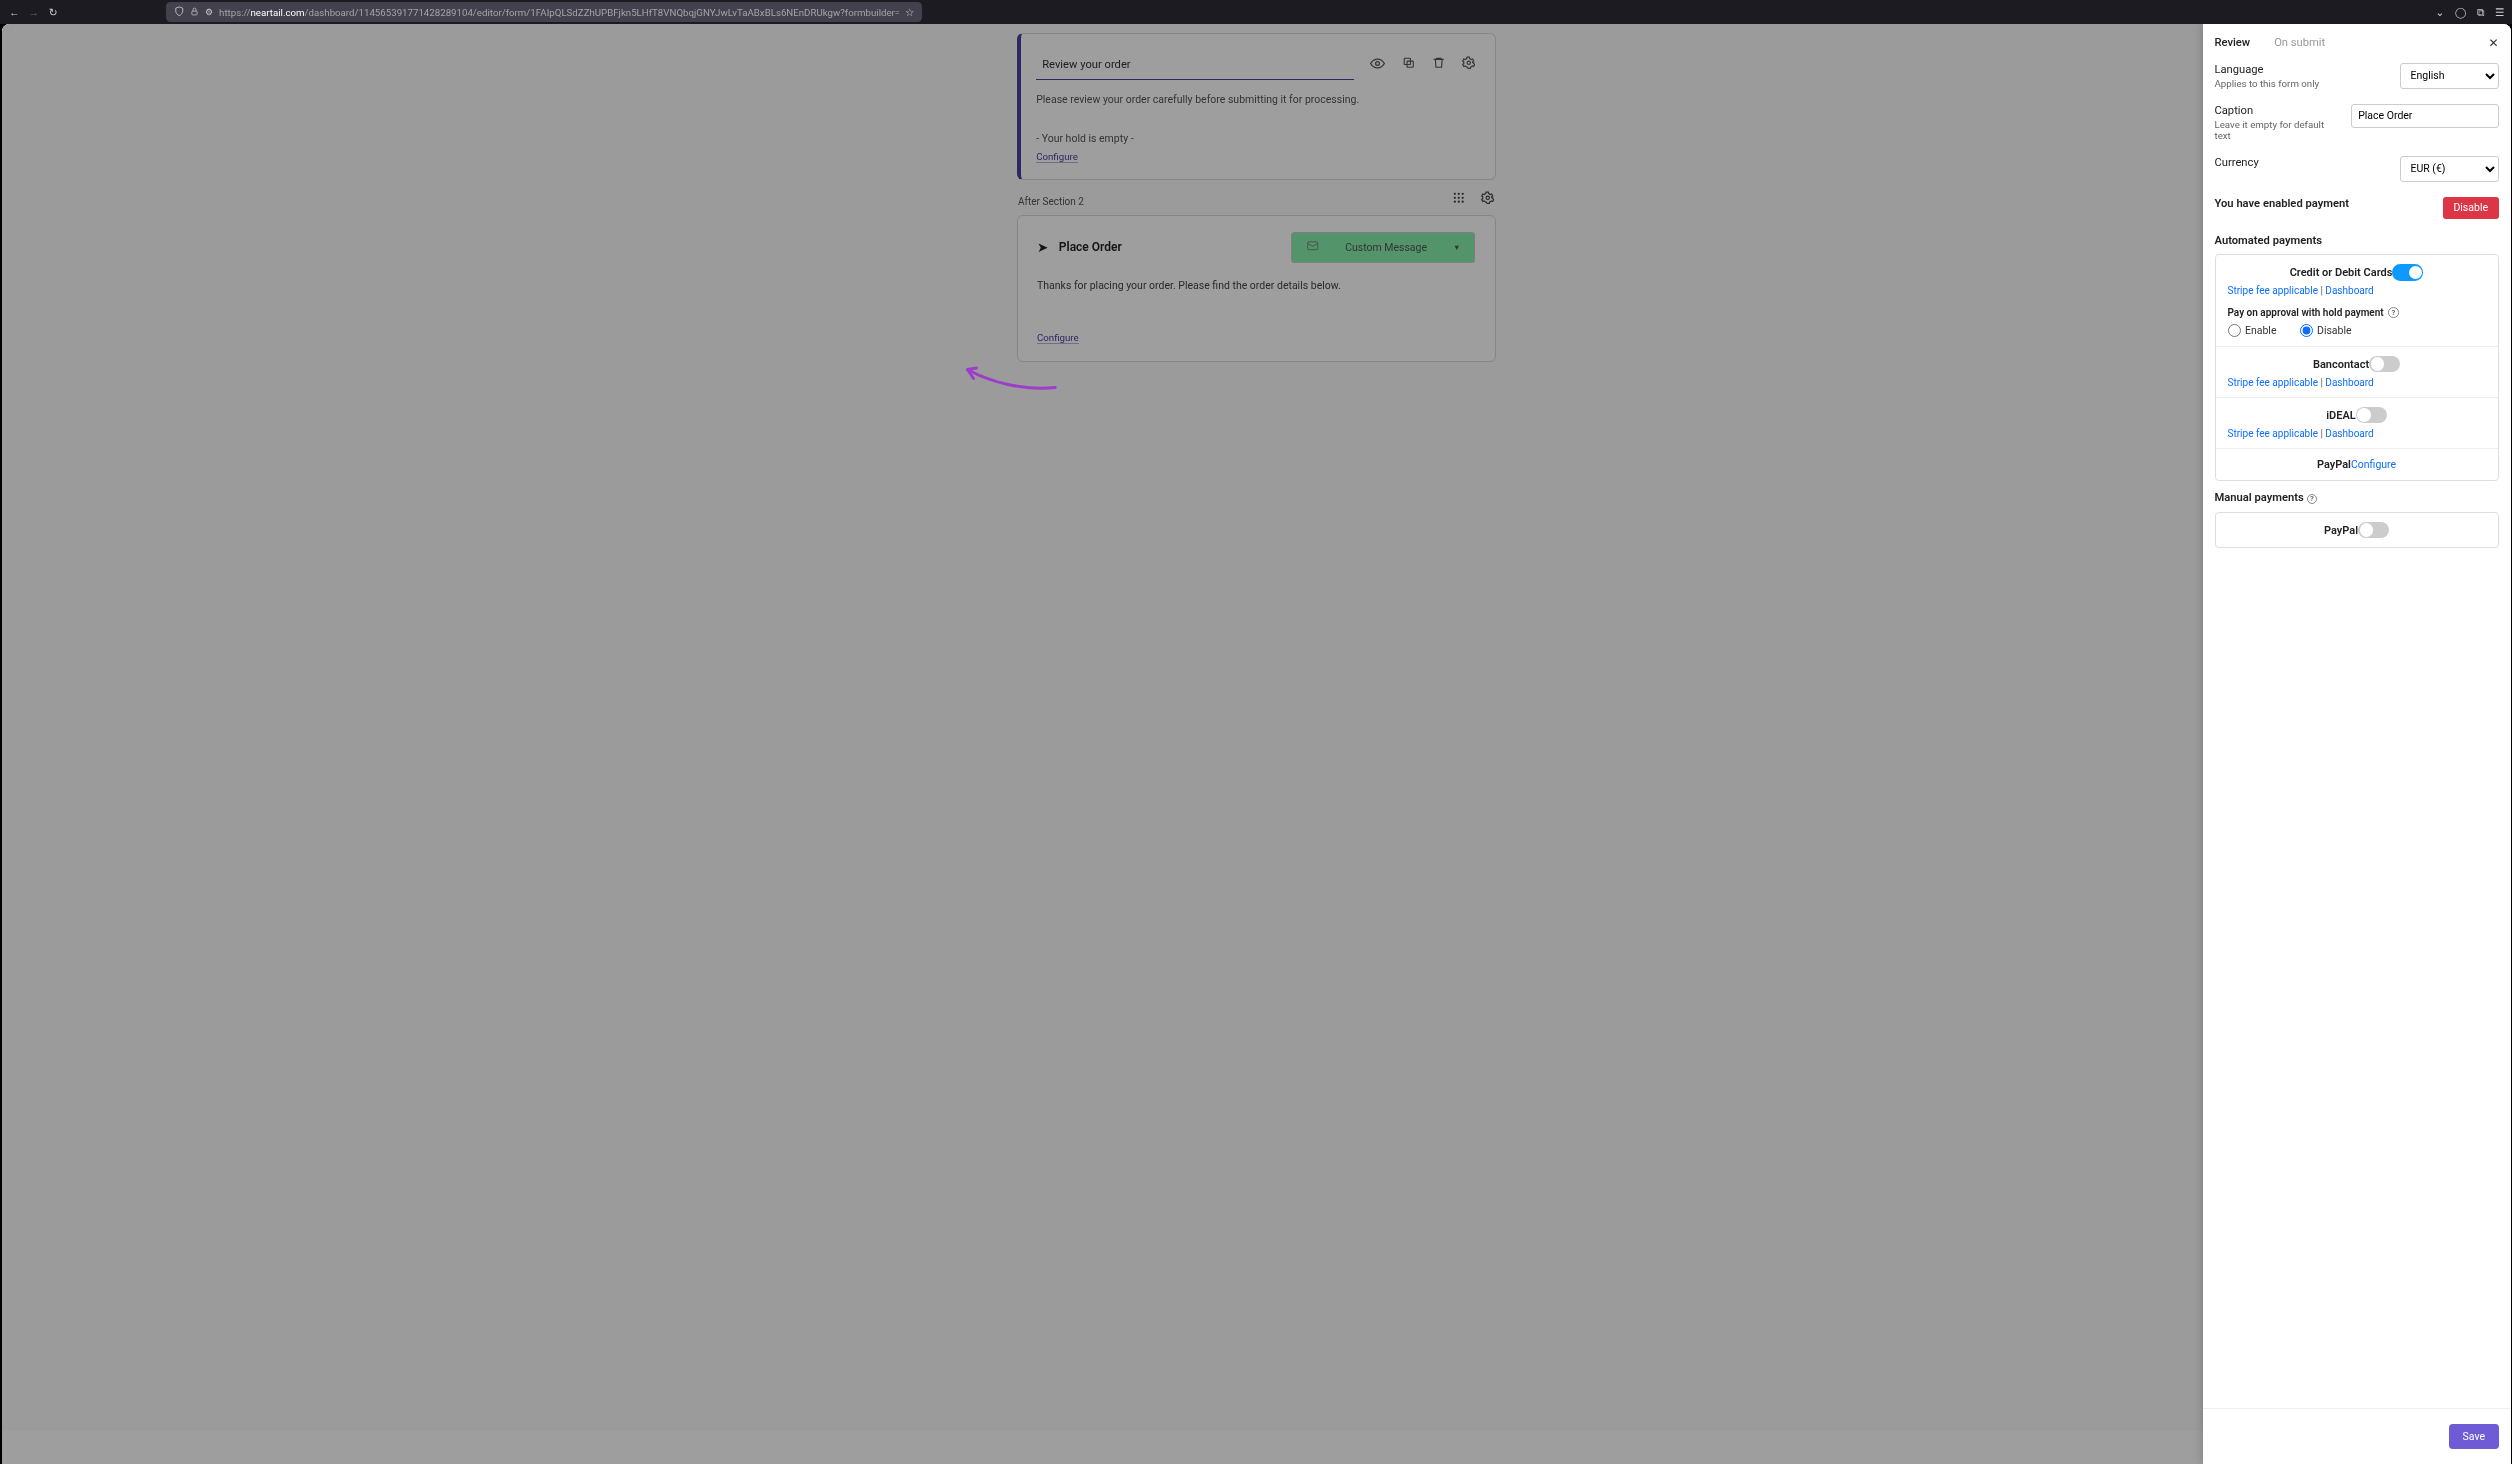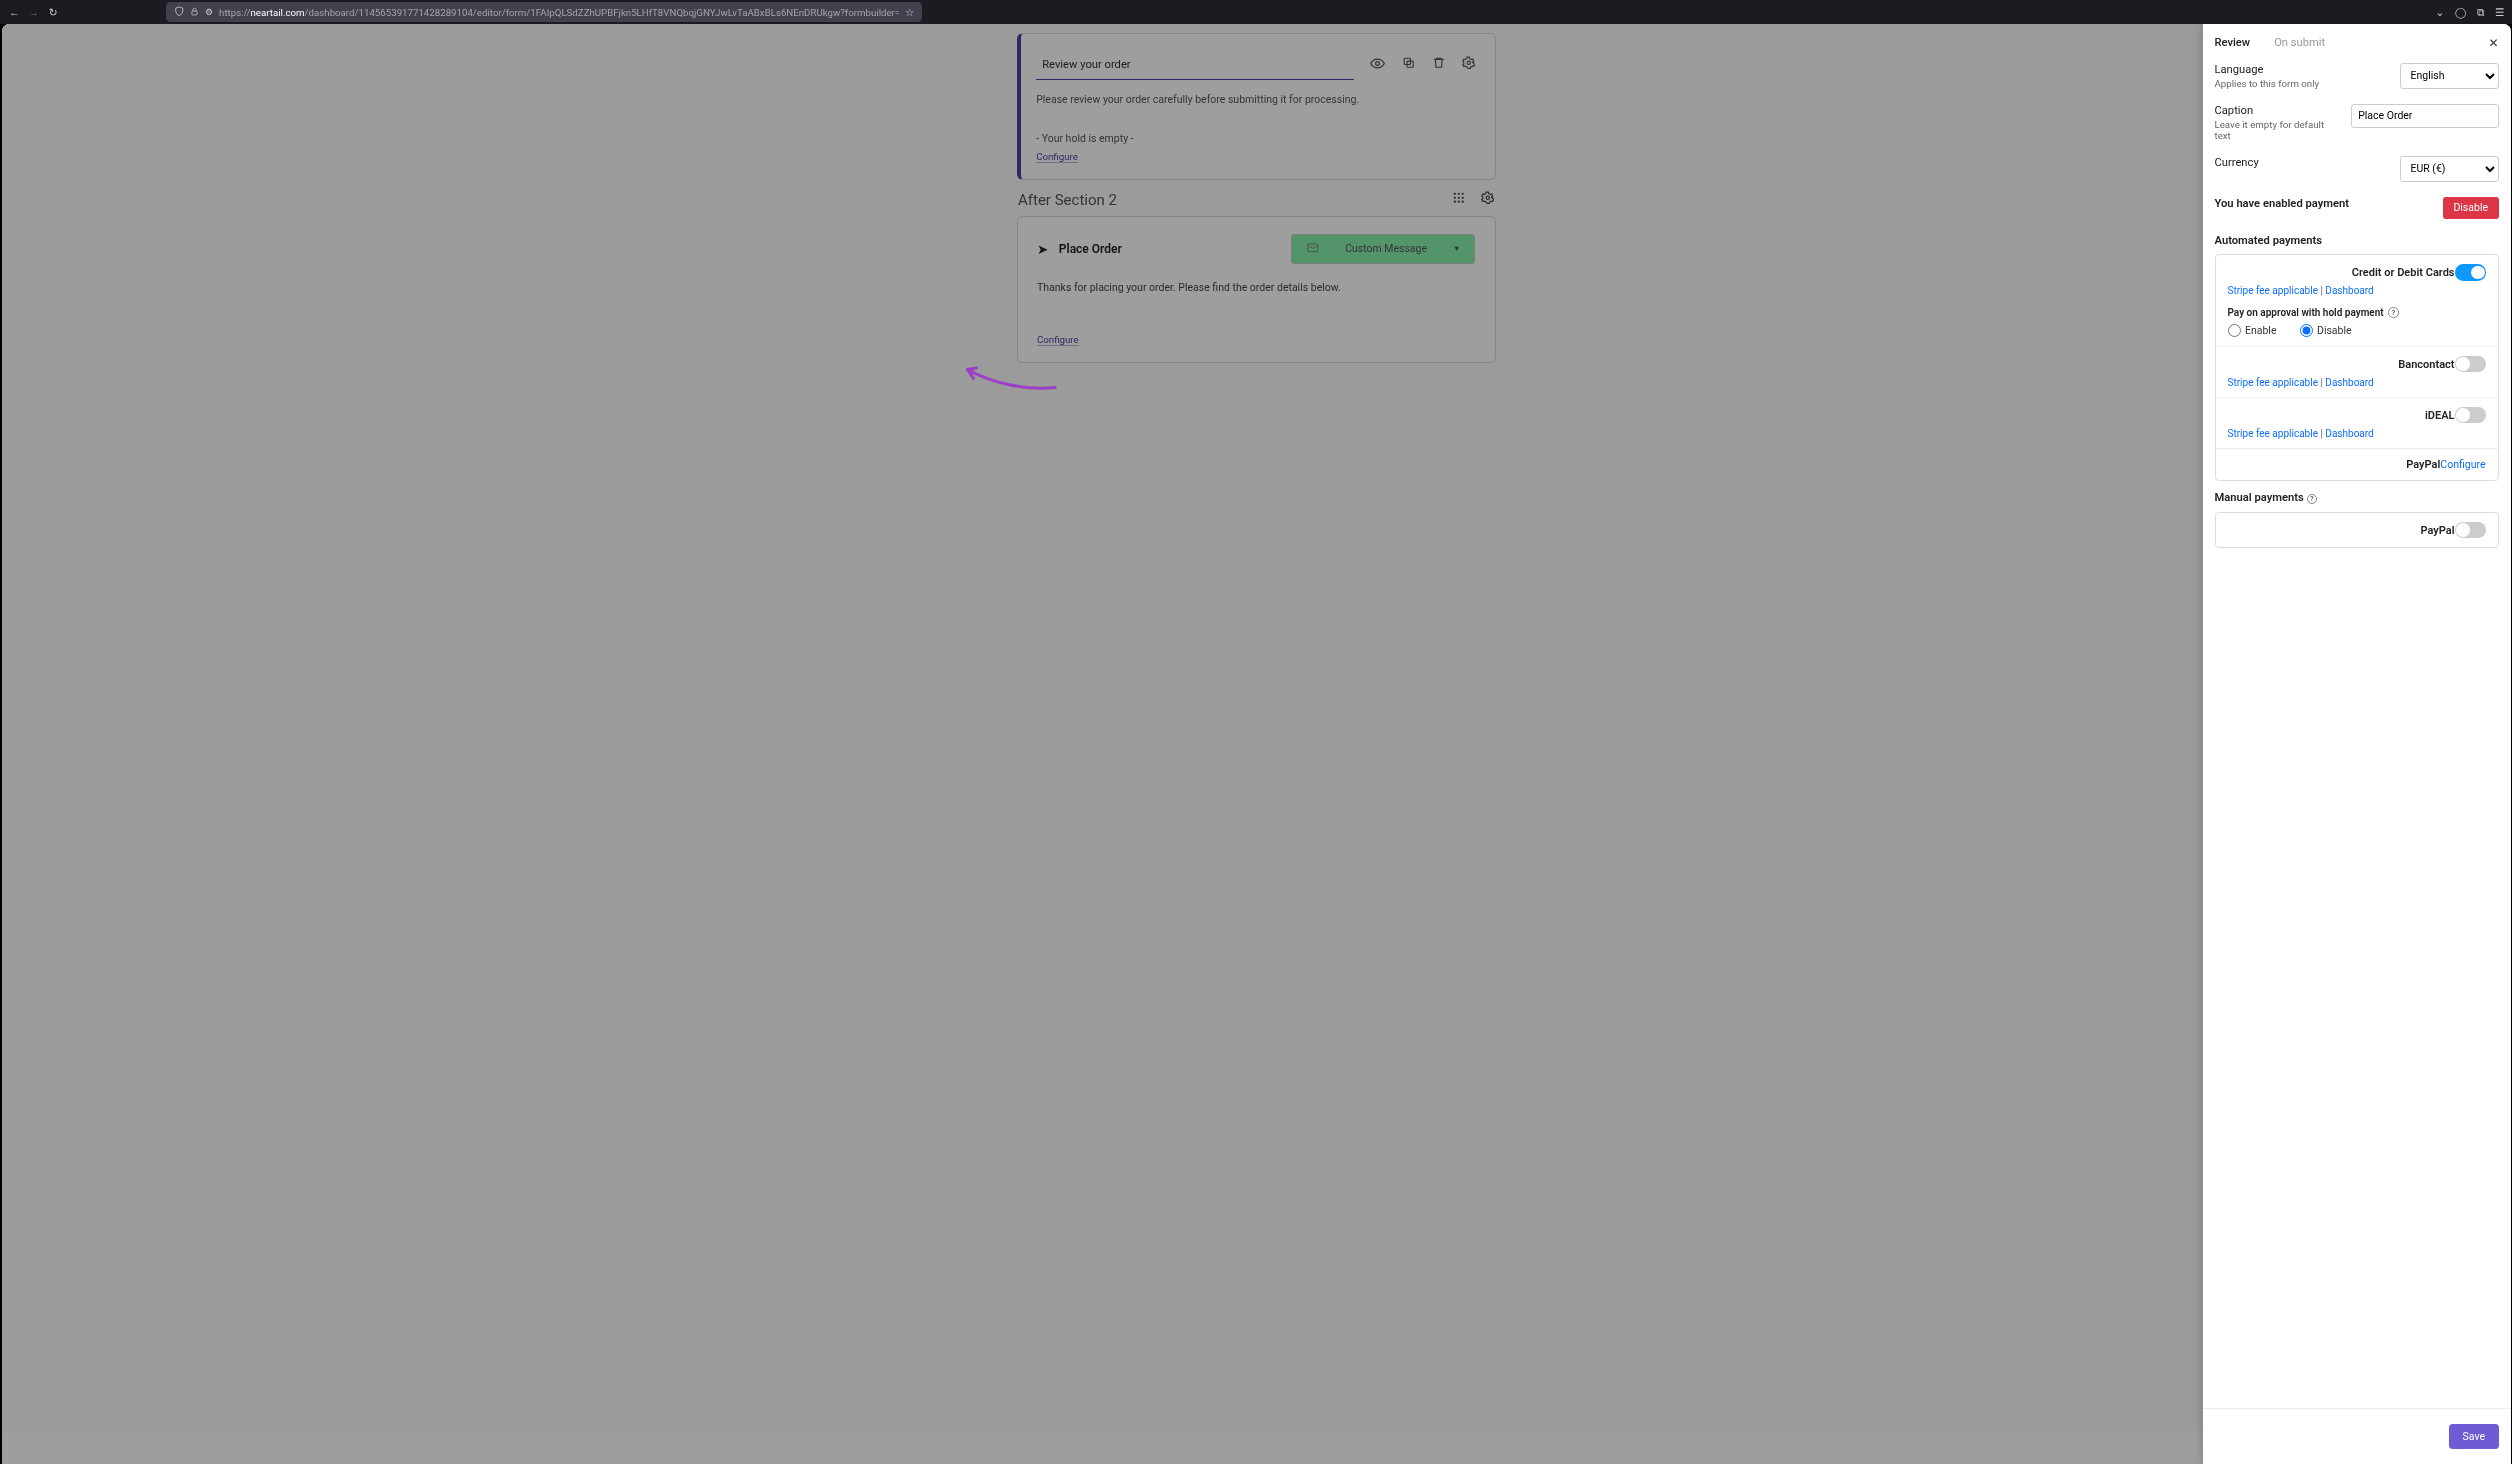--- a/index.html
+++ b/index.html
@@ -34,21 +34,21 @@
   .long-answer { border-bottom: 0.7px solid #bbb; padding: 4.5px 0; color: #777; font-size: 10.5px; margin-bottom: 1.5px; }
 
   .review-head { display: flex; align-items: center; gap: 3px; }
   .review-input { border: none; border-bottom: 1.5px solid #4a3f9f; font-size: 11.2px; padding: 7.5px 6px; flex: 1; color: #333; outline: none; }
   .card-icons { display: flex; gap: 16.5px; margin-left: 13.5px; color: #555; font-size: 14.2px; }
   .card-icons span { cursor: pointer; }
   .review-desc { color: #555; font-size: 10.5px; margin-top: 13.5px; }
   .cart-empty { color: #555; font-size: 10.5px; margin-top: 25.5px; }
   .configure-link { color: #4a3f9f; font-size: 9.7px; margin-top: 6px; display: inline-block; border-bottom: 0.7px solid #b8b0e0; cursor: pointer; }
 
-  .after-sec { display: flex; align-items: center; padding: 0 1.5px 7.5px; color: #555; font-size: 15px; }
+  .after-sec { display: flex; align-items: flex-end; padding: 0 1.5px 7.5px; color: #555; font-size: 10px; }
   .after-icons { margin-left: auto; display: flex; gap: 15px; color: #444; font-size: 13.5px; }
 
   .place-head { display: flex; align-items: center; gap: 10.5px; }
   .send-ic { font-size: 13.5px; color: #222; }
   .place-title { font-weight: 600; font-size: 12px; color: #222; }
   .custom-msg { margin-left: auto; border: 0.7px solid #ccc; background: #86efac; border-radius: 3px; padding: 6px 13.5px; display: flex; align-items: center; gap: 26px; color: #555; font-size: 10.5px; min-width: 150px; }
   .custom-msg .chev { margin-left: auto; font-size: 7.5px; }
   .thanks { color: #444; font-size: 10.5px; margin-top: 16.5px; margin-bottom: 34px; }
 
   
@@ -67,21 +67,21 @@
   .setting-sub { font-size: 9.7px; color: #666; margin-top: 2.2px; }
   .sel { border: 0.7px solid #ccc; border-radius: 3px; padding: 4.5px 6px; font-size: 10.5px; min-width: 99px; background: #fff; }
   .txt { border: 0.7px solid #ccc; border-radius: 3px; padding: 4.5px 6px; font-size: 10.5px; min-width: 99px; }
   .disable-btn { background: #dc3545; color: #fff; border: none; border-radius: 3px; padding: 4.5px 10.5px; font-size: 10.5px; cursor: pointer; }
 
   .section-title { font-size: 11.2px; font-weight: 600; color: #222; margin-bottom: 7.5px; margin-top: 3px; }
 
   .pay-block { border: 0.7px solid #ddd; border-radius: 3.7px; margin-bottom: 10.5px; }
   .pay-row { padding: 9px 12px; border-bottom: 0.7px solid #eee; }
   .pay-row:last-child { border-bottom: none; }
-  .pay-head { display: flex; justify-content: flex-end; align-items: center; }
+  .pay-head { display: flex; justify-content: center; align-items: center; }
   .pay-name { font-weight: 600; font-size: 11px; color: #222; }
   .pay-links { font-size: 10px; color: #666; margin-top: 4.5px; }
   .pay-links a { color: #0d6efd; text-decoration: none; cursor: pointer; }
 
   .toggle { width: 31px; height: 16.5px; border-radius: 8.2px; background: #ccc; position: relative; cursor: pointer; }
   .toggle.on { background: #0d99ff; }
   .toggle::after { content: ""; position: absolute; width: 13.5px; height: 13.5px; background: #fff; border-radius: 50%; top: 1.5px; left: 1.5px; transition: left .1s; }
   .toggle.on::after { left: 16.5px; }
 
   .hold-title { font-size: 10px; font-weight: 600; color: #222; display: flex; align-items: center; gap: 4.5px; }

